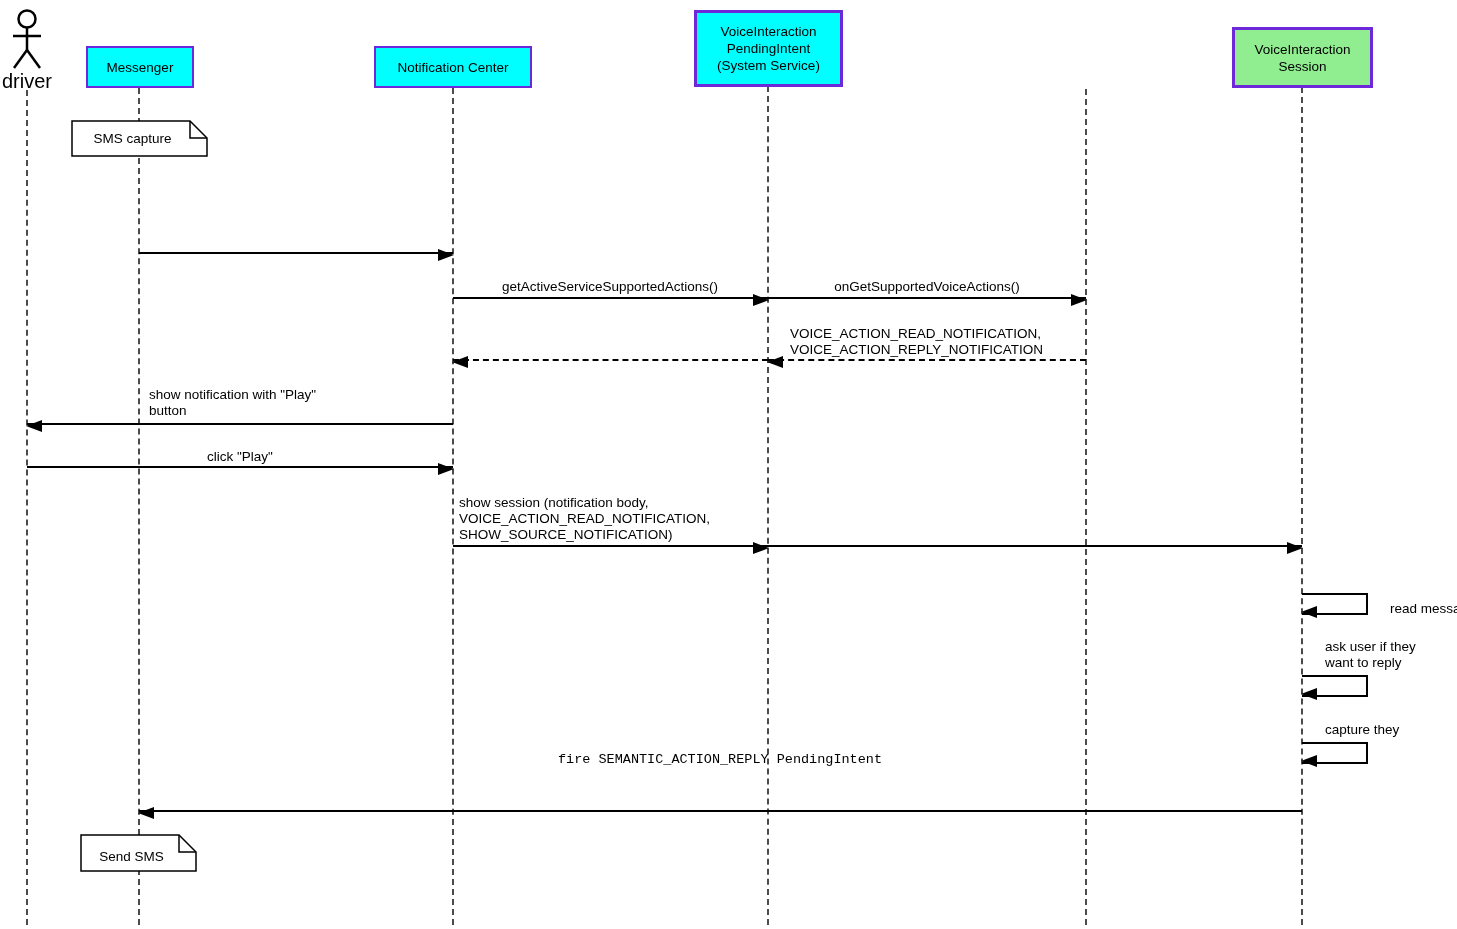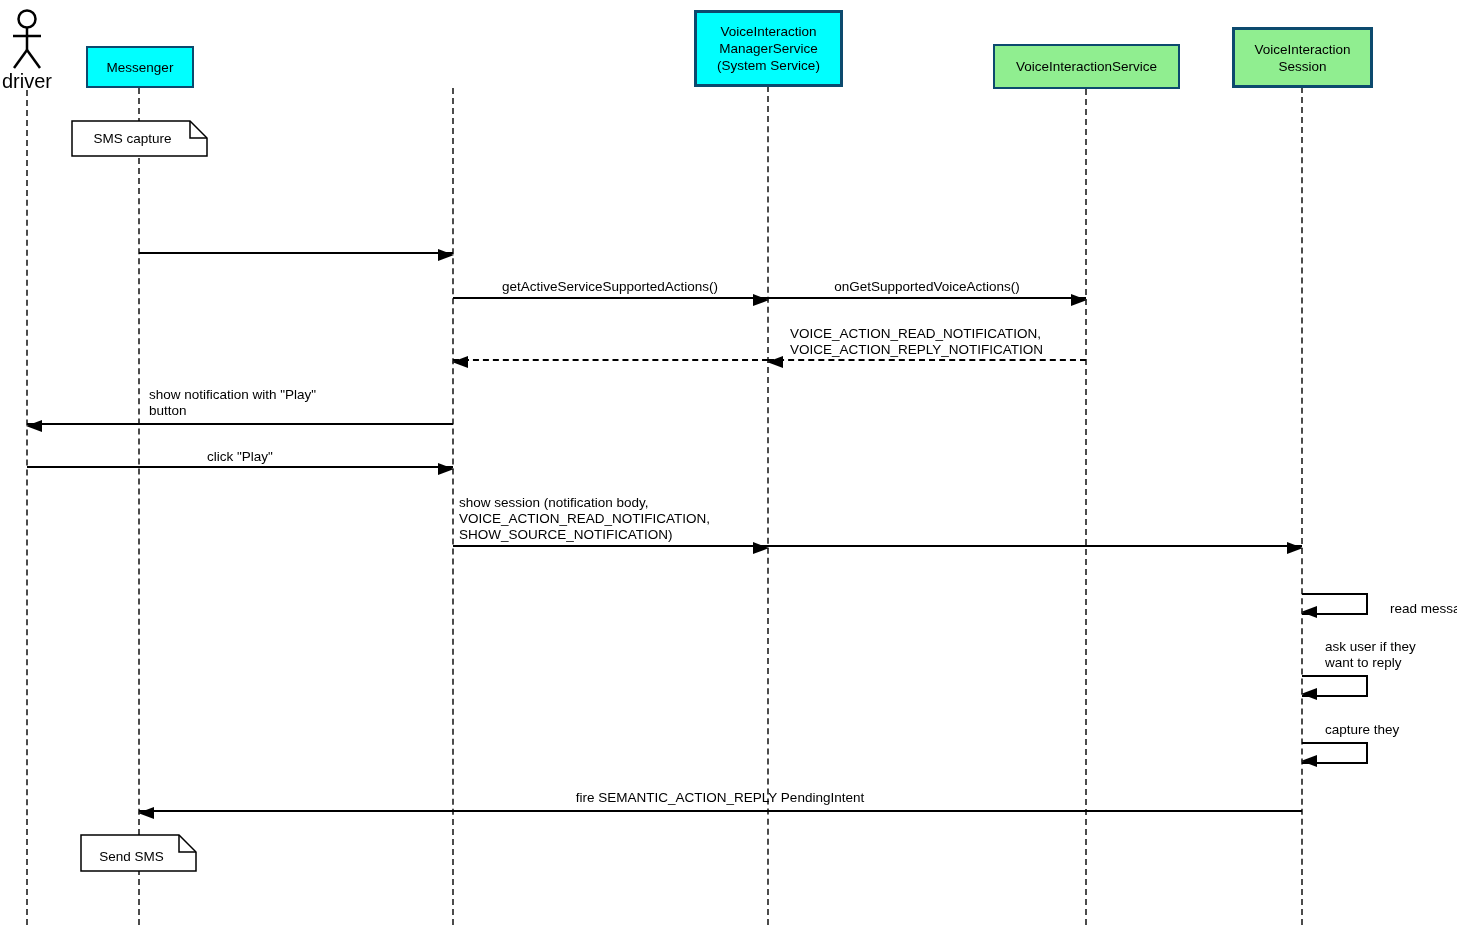--- a/index.html
+++ b/index.html
@@ -2,21 +2,21 @@
 <html><head>
 <meta charset="utf-8">
 <style>
   html,body{margin:0;padding:0;background:#fff;}
   .seq{position:relative;width:1457px;height:929px;background:#ffffff;
        font-family:"Liberation Sans",sans-serif;color:#000;font-size:13.5px;overflow:hidden;}
 
   .lifeline{position:absolute;width:0;border-left:2px dashed #4b4b4b;z-index:1;}
 
   .participant{position:absolute;display:flex;flex-direction:column;align-items:center;justify-content:center;
-       text-align:left;background:#00ffff;border:2px solid #0c4a6e;line-height:17px;z-index:3;
+       text-align:left;background:#00ffff;border:2px solid #6d28d9;line-height:17px;z-index:3;
        font-size:13.5px;box-sizing:border-box;}
   .participant.green{background:#90ee90;}
   .participant.thick{border-width:3px;}
   .participant span{display:block;}
 
   .actor-label{position:absolute;transform:translateX(-50%);font-size:20px;z-index:3;}
 
   .msg-line{position:absolute;height:0;border-top:2px solid #000;z-index:2;}
   .msg-line.dashed{border-top-style:dashed;}
   .ah{position:absolute;width:0;height:0;border-top:6px solid transparent;border-bottom:6px solid transparent;}
@@ -54,27 +54,27 @@
     <line x1="27" y1="21.5" x2="27" y2="44" stroke="#000" stroke-width="2.5"></line>
     <line x1="13" y1="30" x2="41" y2="30" stroke="#000" stroke-width="2.5"></line>
     <line x1="27" y1="44" x2="14" y2="62" stroke="#000" stroke-width="2.5"></line>
     <line x1="27" y1="44" x2="40" y2="62" stroke="#000" stroke-width="2.5"></line>
   </svg>
   <div class="actor-label" style="left:27px;top:70px;">driver</div>
 
   <div class="participant" style="left:86px;top:46px;width:108px;height:42px;">
     <span>Messenger</span>
   </div>
+  <div class="participant" style="left:374px;top:46px;width:158px;height:42px;">
+    <span>Notification Center</span>
+  </div>
   <div class="participant thick" style="left:694px;top:10px;width:149px;height:77px;">
     <span>VoiceInteraction</span>
-    <span>ManagerService</span>
+    <span>PendingIntent</span>
     <span>(System Service)</span>
-  </div>
-  <div class="participant green" style="left:993px;top:44px;width:187px;height:45px;">
-    <span>VoiceInteractionService</span>
   </div>
   <div class="participant green thick" style="left:1232px;top:27px;width:141px;height:61px;">
     <span>VoiceInteraction</span>
     <span>Session</span>
   </div>
 
   <div class="note" style="left:71px;top:120px;width:137px;height:37px;">
     <svg width="137" height="37">
       <polygon points="1,1 119,1 136,18 136,36 1,36" fill="#ffffff" stroke="#000" stroke-width="1.5"></polygon>
       <polyline points="119,1 119,18 136,18" fill="none" stroke="#000" stroke-width="1.5"></polyline>
@@ -155,21 +155,21 @@
     <div class="ah left"></div>
   </div>
 
   <div class="msg-label" style="left:1325px;top:722px;">
     <span>capture they</span>
   </div>
   <div class="self-loop" style="left:1302px;top:742px;">
     <div class="ah left"></div>
   </div>
 
-  <div class="msg-label center" style="left:720px;top:790px;">
+  <div class="msg-label center" style="left:720px;top:752px;font-family:Liberation Mono, monospace;">
     <span>fire SEMANTIC_ACTION_REPLY PendingIntent</span>
   </div>
   <div class="msg-line" style="left:139px;top:810px;width:1163px;">
     <div class="ah left"></div>
   </div>
 
   <div class="note" style="left:80px;top:834px;width:117px;height:44px;">
     <svg width="117" height="38">
       <polygon points="1,1 99,1 116,18 116,37 1,37" fill="#ffffff" stroke="#000" stroke-width="1.5"></polygon>
       <polyline points="99,1 99,18 116,18" fill="none" stroke="#000" stroke-width="1.5"></polyline>

